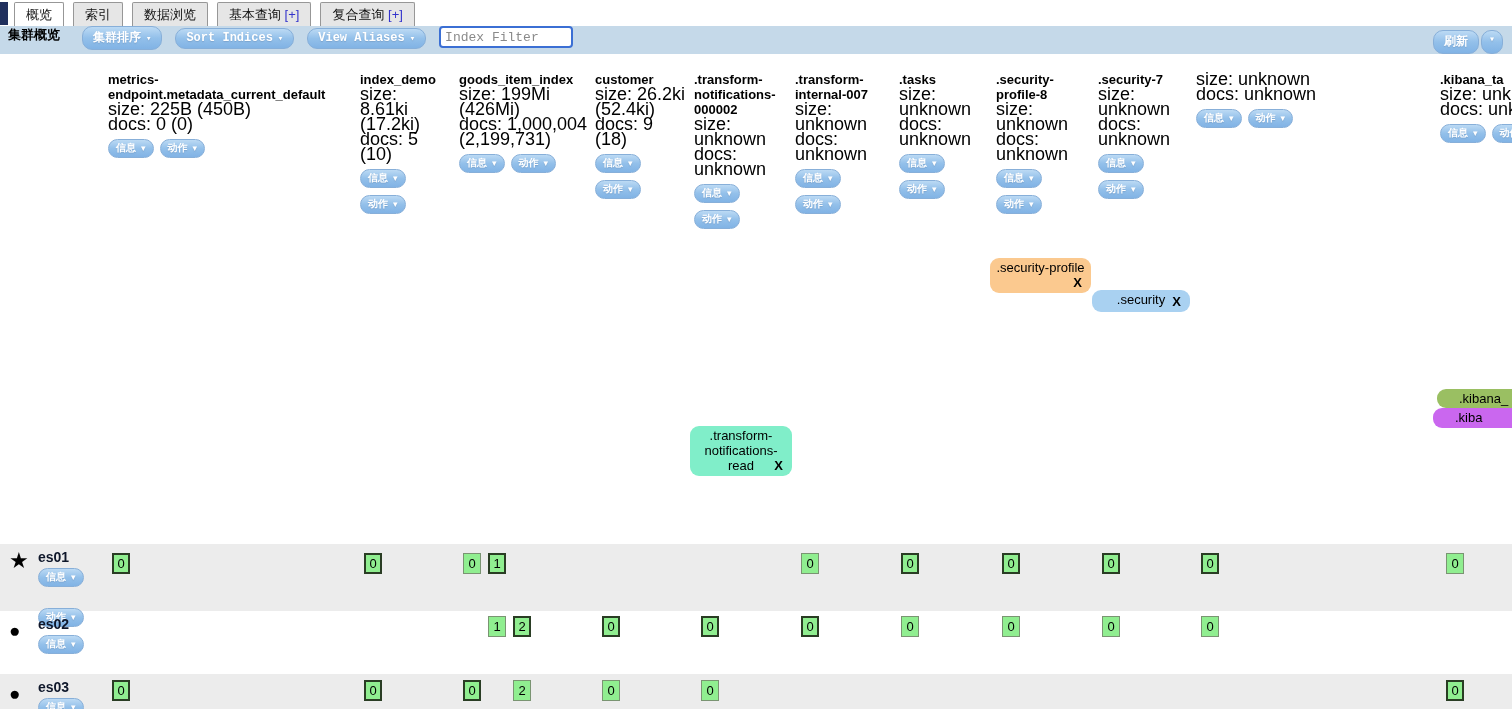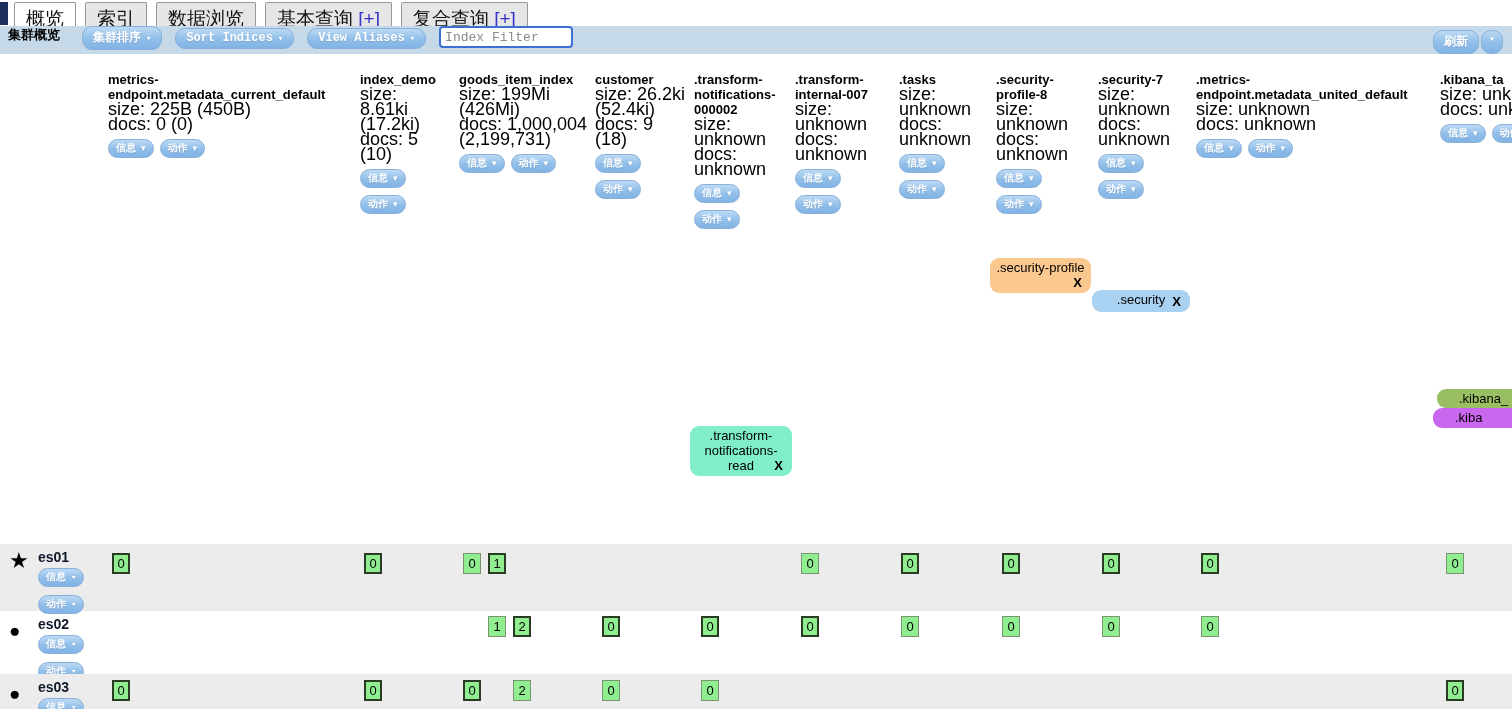--- a/index.html
+++ b/index.html
@@ -8,21 +8,21 @@
     background:#fff;
     font-family:"Liberation Sans","DejaVu Sans",sans-serif;
     -webkit-font-smoothing:antialiased;
   }
   
   .tabbar{position:absolute;top:0;left:0;width:1512px;height:26px;background:#fff;}
   .corner-block{position:absolute;left:0;top:2px;width:8px;height:23px;background:#20305e;}
   .tabs{position:absolute;left:14px;top:2px;display:flex;gap:9px;}
   .tab{
     background:#e6e6e6;border:1px solid #979797;border-bottom:none;
-    padding:3px 11px 5px;font-size:19px;color:#111;border-radius:2px 2px 0 0;
+    padding:3px 11px 5px;font-size:13px;color:#111;border-radius:2px 2px 0 0;
     cursor:default;white-space:nowrap;
   }
   .tab.active{background:#fff;}
   .tab .plus{color:#3333cc;}
   
   .toolbar{
     position:absolute;top:26px;left:0;width:1512px;height:28px;
     background:#c5d9e9;border-bottom:1px solid #b3c9dc;
     display:flex;align-items:flex-start;font-family:Liberation Mono, monospace;
   }
@@ -57,21 +57,21 @@
     text-align:center;box-sizing:border-box;padding:2px 6px;line-height:15px;
   }
   .tag .tag-close{position:absolute;right:9px;bottom:3px;font-weight:bold;font-size:13px;cursor:pointer;}
   .tag.edge{border-top-right-radius:0;border-bottom-right-radius:0;text-align:left;padding-left:22px;}
   
   .node-row{position:absolute;left:0;width:1512px;}
   .node-row.shaded{background:#ececec;}
   .node-icon{position:absolute;left:9px;top:10px;font-size:19px;color:#000;line-height:20px;}
   .node-icon.star{font-size:22px;top:7px;}
   .node-name{position:absolute;left:38px;top:5px;font-weight:bold;font-size:14px;color:#0f172a;}
-  .node-btns{position:absolute;left:38px;top:24px;display:flex;flex-direction:column;gap:3px;align-items:center;font-family:Liberation Mono, monospace;}
+  .node-btns{position:absolute;left:38px;top:24px;display:flex;flex-direction:column;gap:16px;align-items:center;}
   .shard{
     position:absolute;width:18px;height:21px;box-sizing:border-box;
     background:#90ee90;border:1px solid #7a9472;
     font-size:13px;line-height:19px;text-align:center;color:#000;cursor:pointer;
   }
   .shard.primary{border:2px solid #2a3d24;line-height:17px;}
 </style>
 </head>
 <body>
 
@@ -146,21 +146,20 @@
         <div class="meta">docs: unknown</div>
         <div class="btns"><span class="pill"><span>信息</span><span class="caret">▾</span></span><span class="pill"><span>动作</span><span class="caret">▾</span></span></div>
       </div>
       <div class="col" style="left: 1098px; width: 91px;">
         <div class="iname">.security-7</div>
         <div class="meta">size: unknown</div>
         <div class="meta">docs: unknown</div>
         <div class="btns"><span class="pill"><span>信息</span><span class="caret">▾</span></span><span class="pill"><span>动作</span><span class="caret">▾</span></span></div>
       </div>
       <div class="col" style="left: 1196px; width: 246px;">
-        <div class="iname">.metrics-endpoint.metadata_united_default</div>
         <div class="meta">size: unknown</div>
         <div class="meta">docs: unknown</div>
         <div class="btns"><span class="pill"><span>信息</span><span class="caret">▾</span></span><span class="pill"><span>动作</span><span class="caret">▾</span></span></div>
       </div>
       <div class="col nowrap" style="left: 1440px; width: 140px;">
         <div class="iname">.kibana_ta</div>
         <div class="meta">size: unkno</div>
         <div class="meta">docs: unkno</div>
         <div class="btns"><span class="pill"><span>信息</span><span class="caret">▾</span></span><span class="pill"><span>动作</span></span></div>
       </div>

